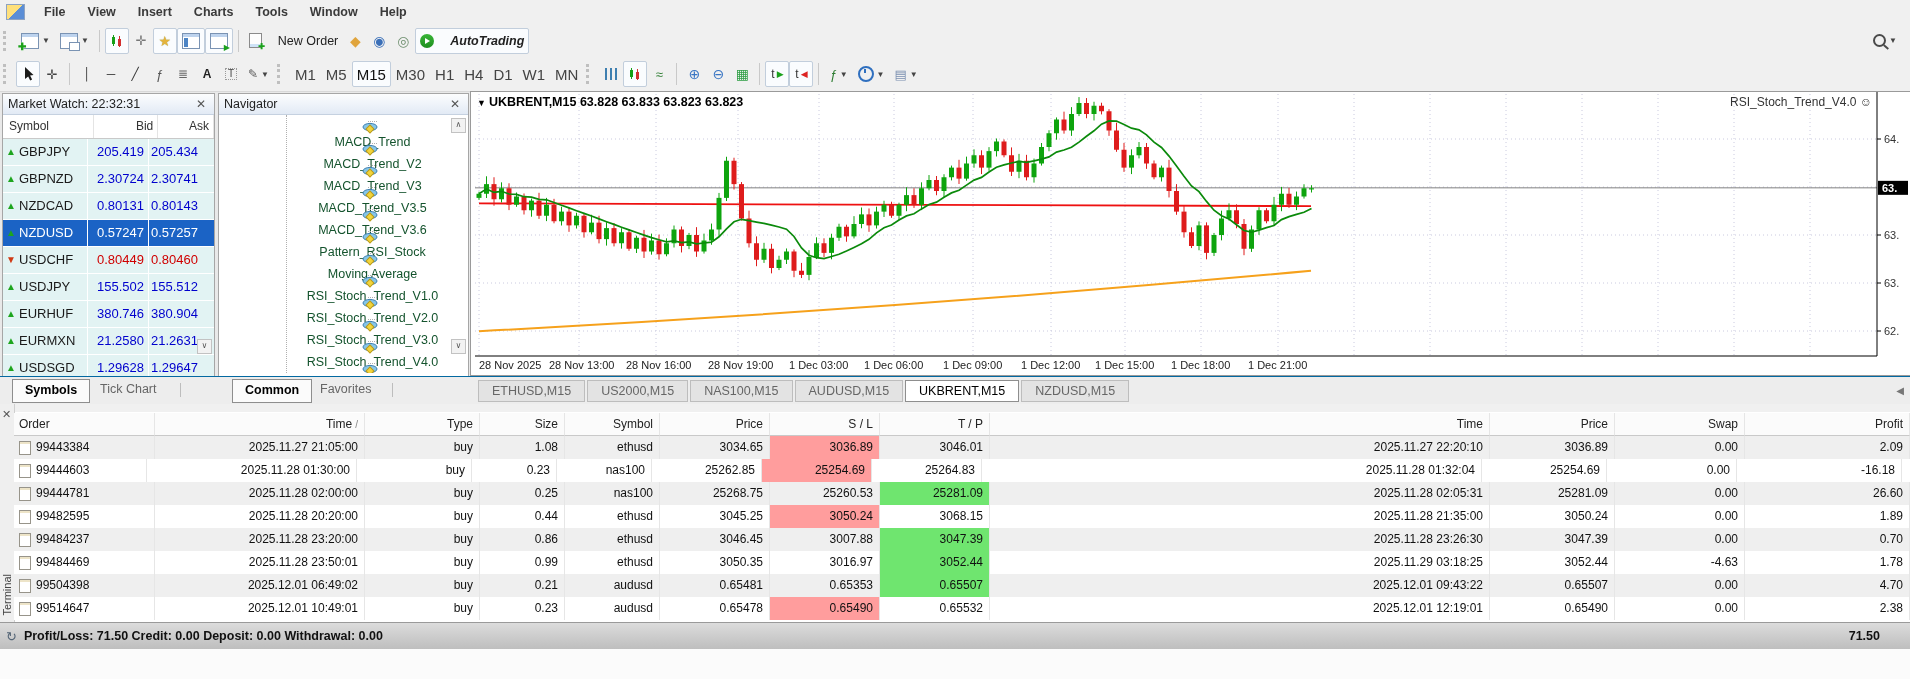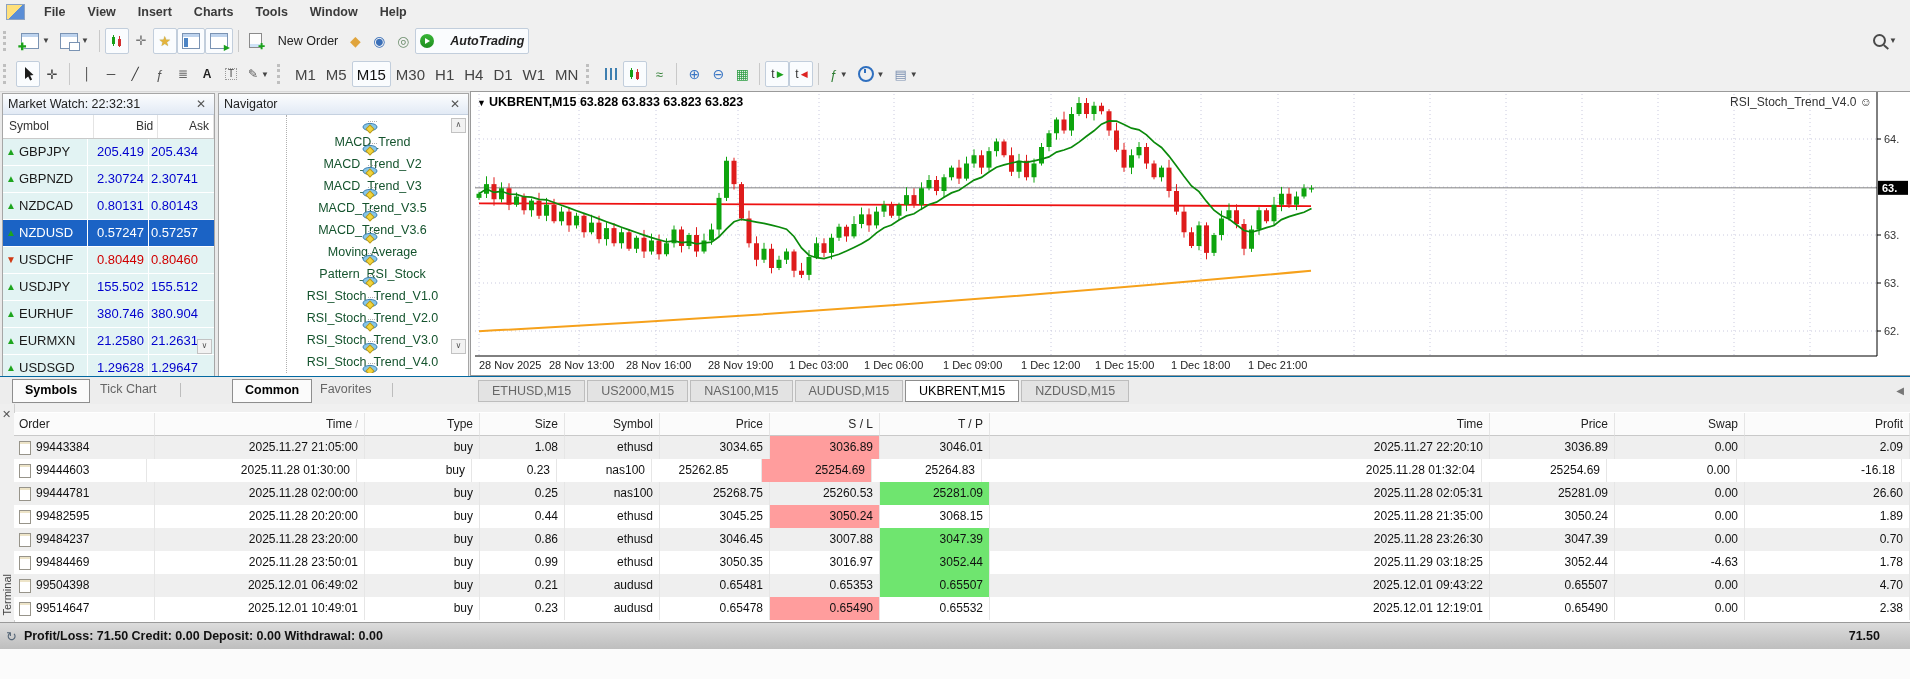--- a/index.html
+++ b/index.html
@@ -403,30 +403,30 @@
             </span>
             <span>MACD_Trend_V3.6</span>
           </div>
           <div class="nav-item">
             <span class="nico">
               <svg width="16" height="13" viewBox="0 0 16 13">
                 <ellipse cx="8" cy="5" rx="7" ry="3.6" fill="#86C6E8" stroke="#3E7FB0"></ellipse>
                 <rect x="5.2" y="4.2" width="5.6" height="5.6" fill="#F2D43C" stroke="#B99A18" transform="rotate(45 8 7)"></rect>
               </svg>
             </span>
+            <span>Pattern_RSI_Stock</span>
+          </div>
+          <div class="nav-item">
+            <span class="nico">
+              <svg width="16" height="13" viewBox="0 0 16 13">
+                <ellipse cx="8" cy="5" rx="7" ry="3.6" fill="#86C6E8" stroke="#3E7FB0"></ellipse>
+                <rect x="5.2" y="4.2" width="5.6" height="5.6" fill="#F2D43C" stroke="#B99A18" transform="rotate(45 8 7)"></rect>
+              </svg>
+            </span>
             <span>Moving Average</span>
-          </div>
-          <div class="nav-item">
-            <span class="nico">
-              <svg width="16" height="13" viewBox="0 0 16 13">
-                <ellipse cx="8" cy="5" rx="7" ry="3.6" fill="#86C6E8" stroke="#3E7FB0"></ellipse>
-                <rect x="5.2" y="4.2" width="5.6" height="5.6" fill="#F2D43C" stroke="#B99A18" transform="rotate(45 8 7)"></rect>
-              </svg>
-            </span>
-            <span>Pattern_RSI_Stock</span>
           </div>
           <div class="nav-item">
             <span class="nico">
               <svg width="16" height="13" viewBox="0 0 16 13">
                 <ellipse cx="8" cy="5" rx="7" ry="3.6" fill="#86C6E8" stroke="#3E7FB0"></ellipse>
                 <rect x="5.2" y="4.2" width="5.6" height="5.6" fill="#F2D43C" stroke="#B99A18" transform="rotate(45 8 7)"></rect>
               </svg>
             </span>
             <span>RSI_Stoch_Trend_V1.0</span>
           </div>
@@ -813,21 +813,21 @@
         </div>
         <div class="tt-row even">
           <span class="tt-cell left" style="width: 133px;">
             <span class="ord-ico"></span>
             <span>99444603</span>
           </span>
           <span class="tt-cell" style="width: 210px;"><span>2025.11.28 01:30:00</span></span>
           <span class="tt-cell" style="width: 115px;"><span>buy</span></span>
           <span class="tt-cell" style="width: 85px;"><span>0.23</span></span>
           <span class="tt-cell" style="width: 95px;"><span>nas100</span></span>
-          <span class="tt-cell" style="width: 110px; text-align: center;"><span>25262.85</span></span>
+          <span class="tt-cell" style="width: 110px;"><span>25262.85</span></span>
           <span class="tt-cell slhit" style="width: 110px;"><span>25254.69</span></span>
           <span class="tt-cell" style="width: 110px;"><span>25264.83</span></span>
           <span class="tt-cell" style="width: 500px;"><span>2025.11.28 01:32:04</span></span>
           <span class="tt-cell" style="width: 125px;"><span>25254.69</span></span>
           <span class="tt-cell" style="width: 130px;"><span>0.00</span></span>
           <span class="tt-cell" style="width: 165px;"><span>-16.18</span></span>
         </div>
         <div class="tt-row odd">
           <span class="tt-cell left" style="width: 141px;">
             <span class="ord-ico"></span>

